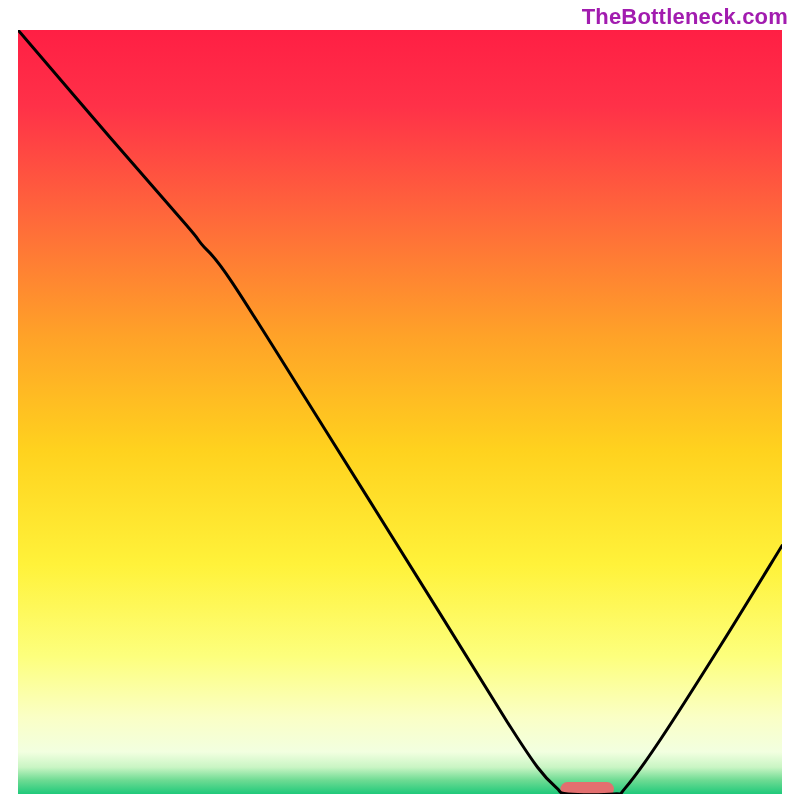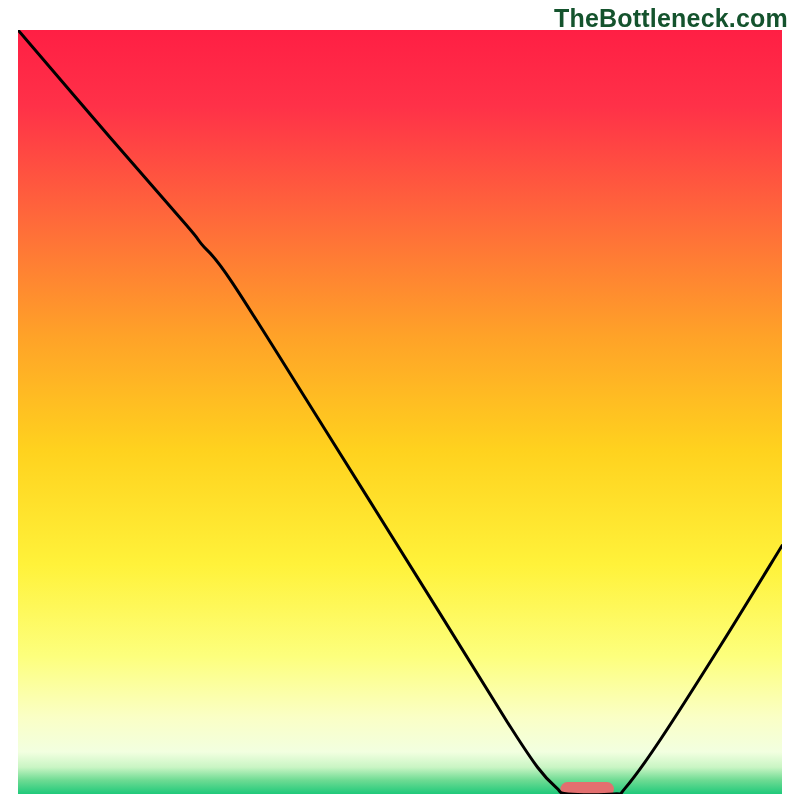--- a/index.html
+++ b/index.html
@@ -7,23 +7,23 @@
     padding: 0;
     width: 800px;
     height: 800px;
     background: #fff;
     font-family: Arial, Helvetica, sans-serif;
   }
   .watermark {
     position: absolute;
     top: 4px;
     right: 12px;
-    font-size: 25px;
+    font-size: 22px;
     font-weight: bold;
-    color: #14532d;
+    color: #a21caf;
     letter-spacing: 0.2px;
   }
   .plot {
     position: absolute;
     top: 30px;
     left: 18px;
     width: 764px;
     height: 764px;
   }
   .plot svg {

